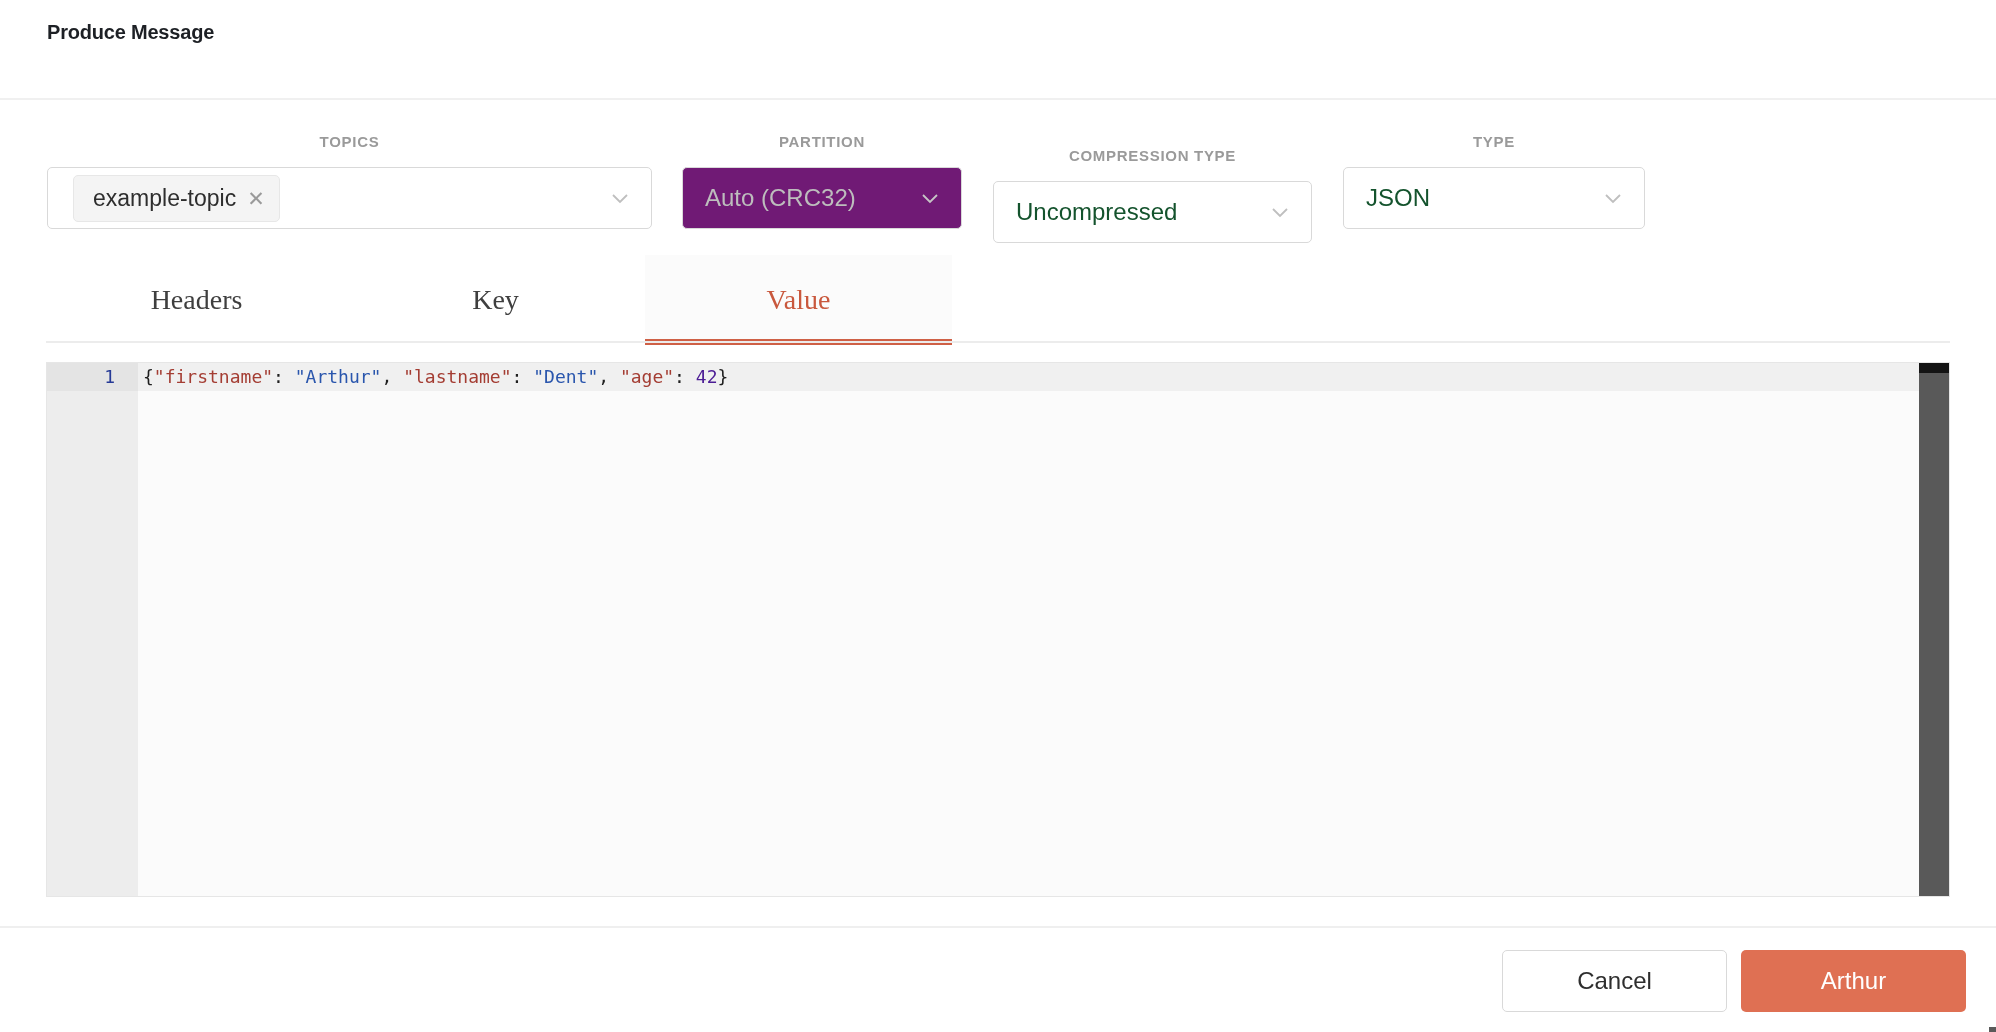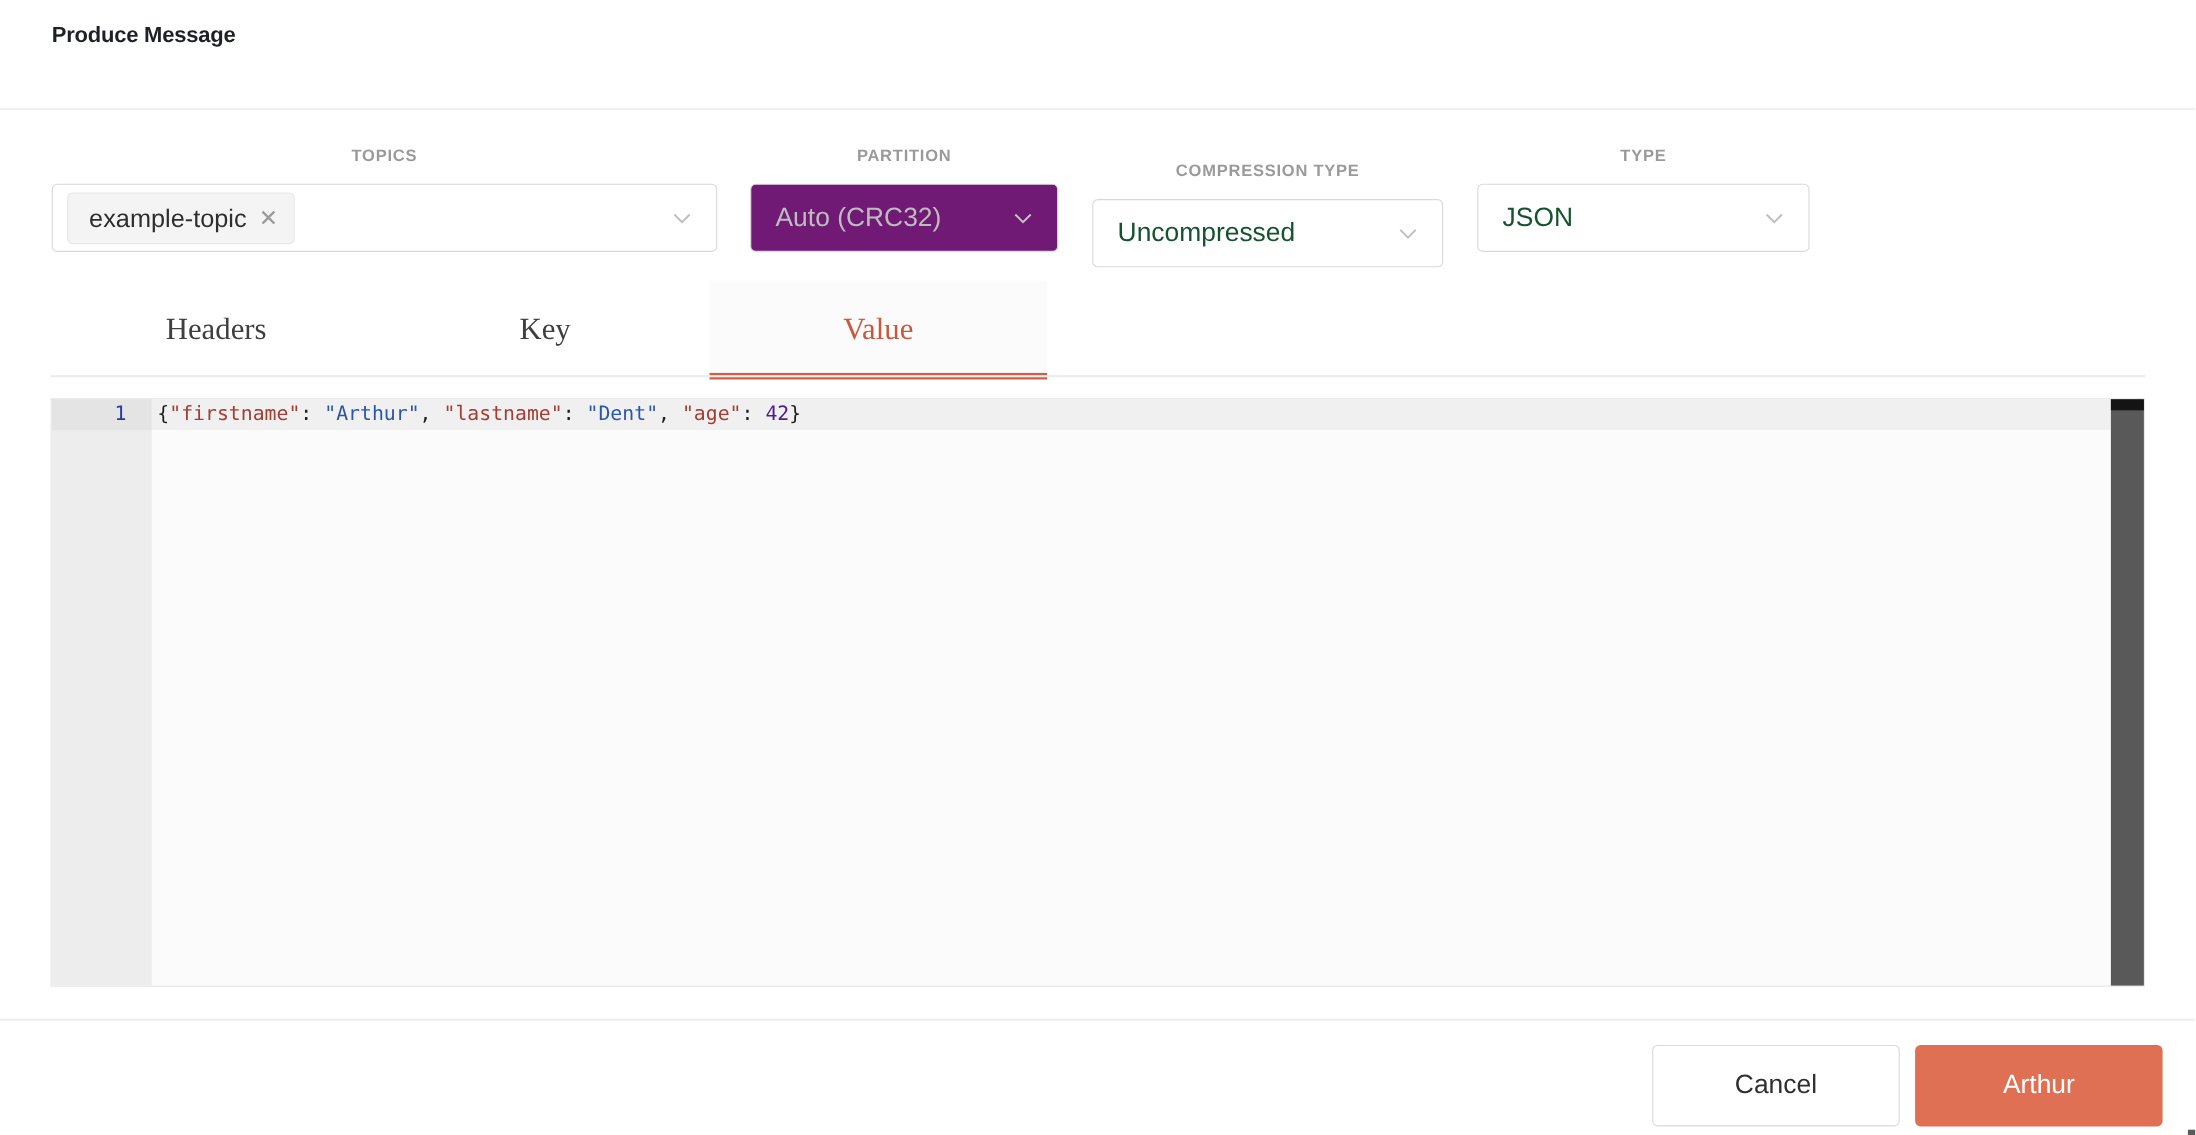--- a/index.html
+++ b/index.html
@@ -25,21 +25,21 @@
   .select.disabled { background:#701a75; cursor:default; }
   .select.disabled .select-value { color:#bdbdbd; }
   .chevron { position:absolute; right:19px; top:50%; margin-top:-12px; width:24px; height:24px; color:#bfbfbf; }
   .select.disabled .chevron { color:#c6c6c6; }
 
   .fg-topics { left:47px; width:605px; }
   .fg-partition { left:682px; width:280px; }
   .fg-compression { left:993px; width:319px;margin-top:14px; }
   .fg-type { left:1343px; width:302px; }
 
-  .select.topics { padding-left:13px; }
+  .select.topics { padding-left:25px; }
   .tag {
     display:inline-flex; align-items:center; height:47px; background:#f4f4f4;
     border:1.5px solid #e7e7e7; border-radius:5px; padding:0 14px 0 19px;
     font-size:23px; color:#2e2e2e; gap:11px;
   }
   .tag-x { color:#9a9a9a; font-size:21px; line-height:1; cursor:pointer; }
 
   
   .tabs { left:47px; top:255px; height:90px; display:flex; }
   .tab { width:299px; display:flex; align-items:center; justify-content:center;
@@ -62,21 +62,21 @@
   }
   .tk-p { color:#1f1f1f; }
   .tk-k { color:#a43d33; }
   .tk-s { color:#2a56ad; }
   .tk-n { color:#4c1d95; }
   .editor-scrollbar { position:absolute; right:0; top:0; bottom:0; width:30px; background:#595959; }
   .editor-scrollbar .thumb { position:absolute; top:0; left:0; right:0; height:10px; background:#141414; }
 
   
   .divider-bottom { left:0; top:926px; width:1996px; height:2px; background:#efefef; }
-  .btn { top:950px; height:74px; border-radius:5px; font-size:24px; cursor:pointer;
+  .btn { top:950px; height:62px; border-radius:5px; font-size:24px; cursor:pointer;
          font-family:"Liberation Sans", sans-serif; display:flex; align-items:center; justify-content:center; }
   .btn-cancel { left:1502px; width:225px; background:#ffffff; border:1.5px solid #d9d9d9; color:#2e2e2e; }
   .btn-publish { left:1741px; width:225px; background:#df7053; border:none; color:#ffffff; }
   .corner-dot { left:1989px; top:1027px; width:7px; height:5px; background:#5a5a5a; }
 </style>
 </head>
 <body>
 
 <div id="app">
 

